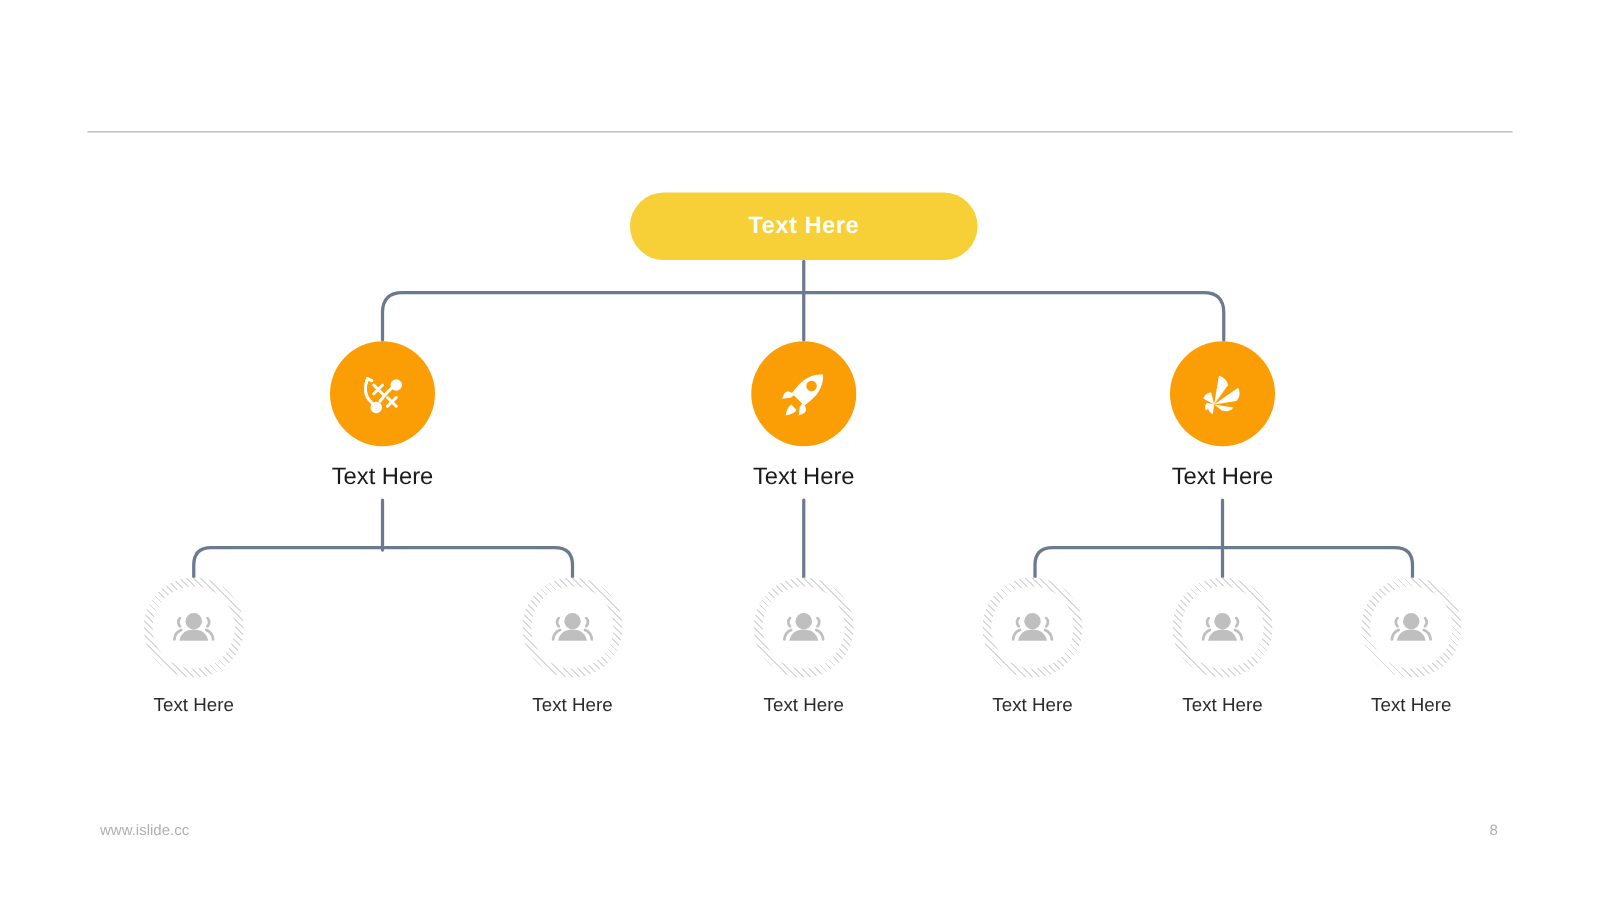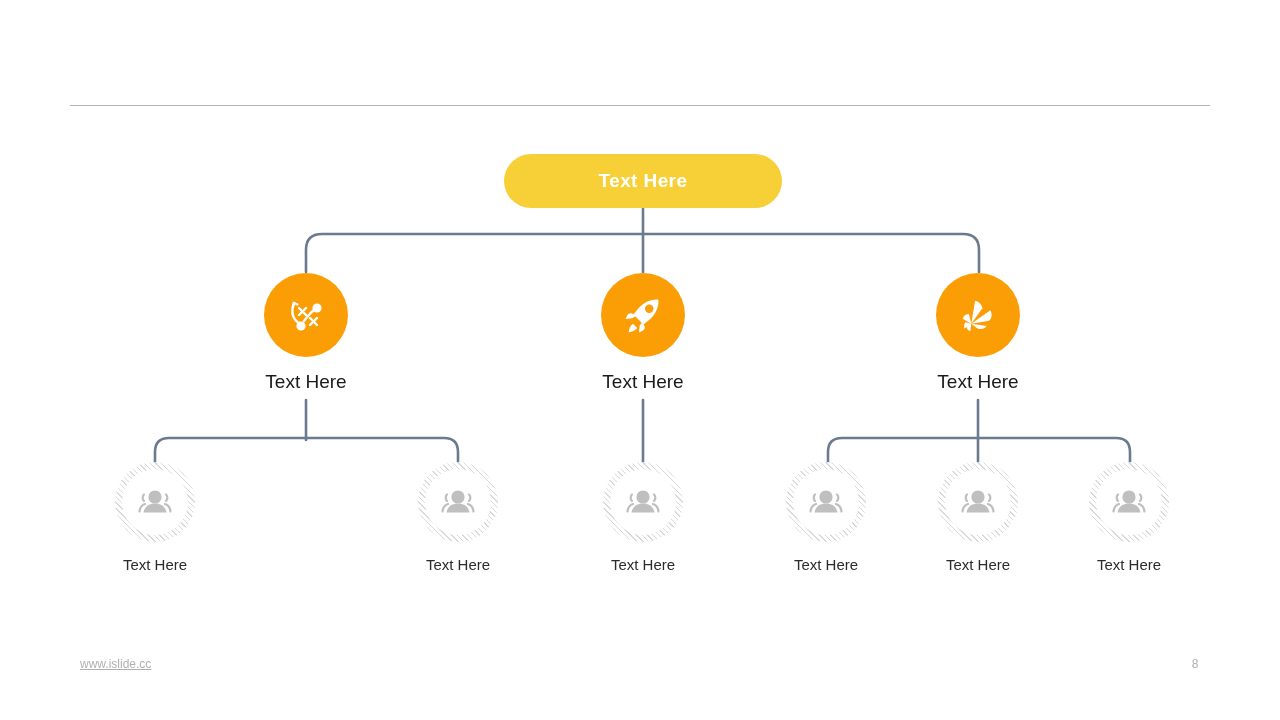--- a/index.html
+++ b/index.html
@@ -128,21 +128,20 @@
     white-space: nowrap;
   }
 
   
   .footer-site {
     position: absolute;
     left: 80px;
     top: 657px;
     font-size: 12px;
     color: #b0b0b0;
-    text-decoration: underline;
   }
   .footer-page {
     position: absolute;
     left: 1180px;
     top: 657px;
     width: 30px;
     text-align: center;
     font-size: 12px;
     color: #b0b0b0;
   }

